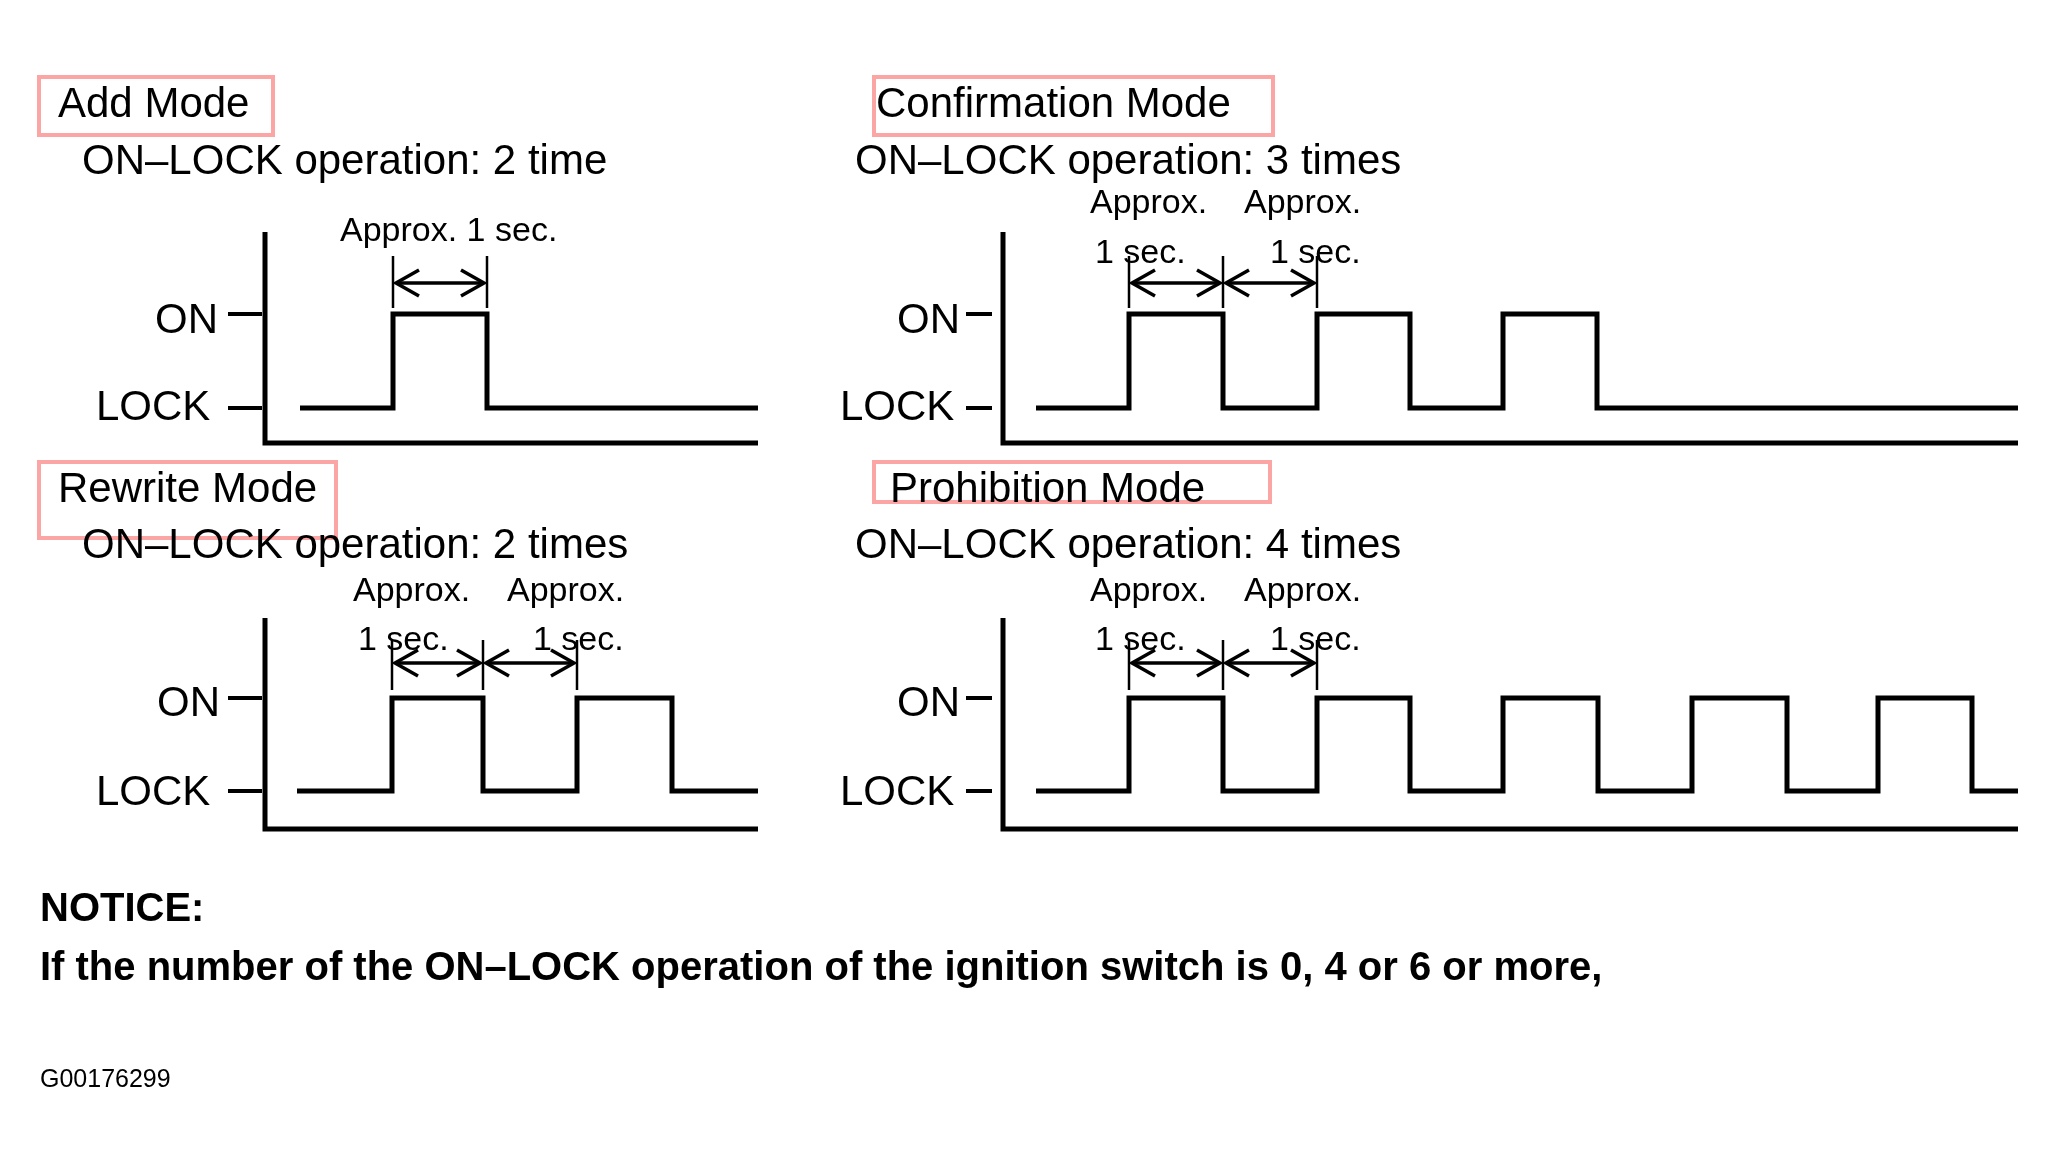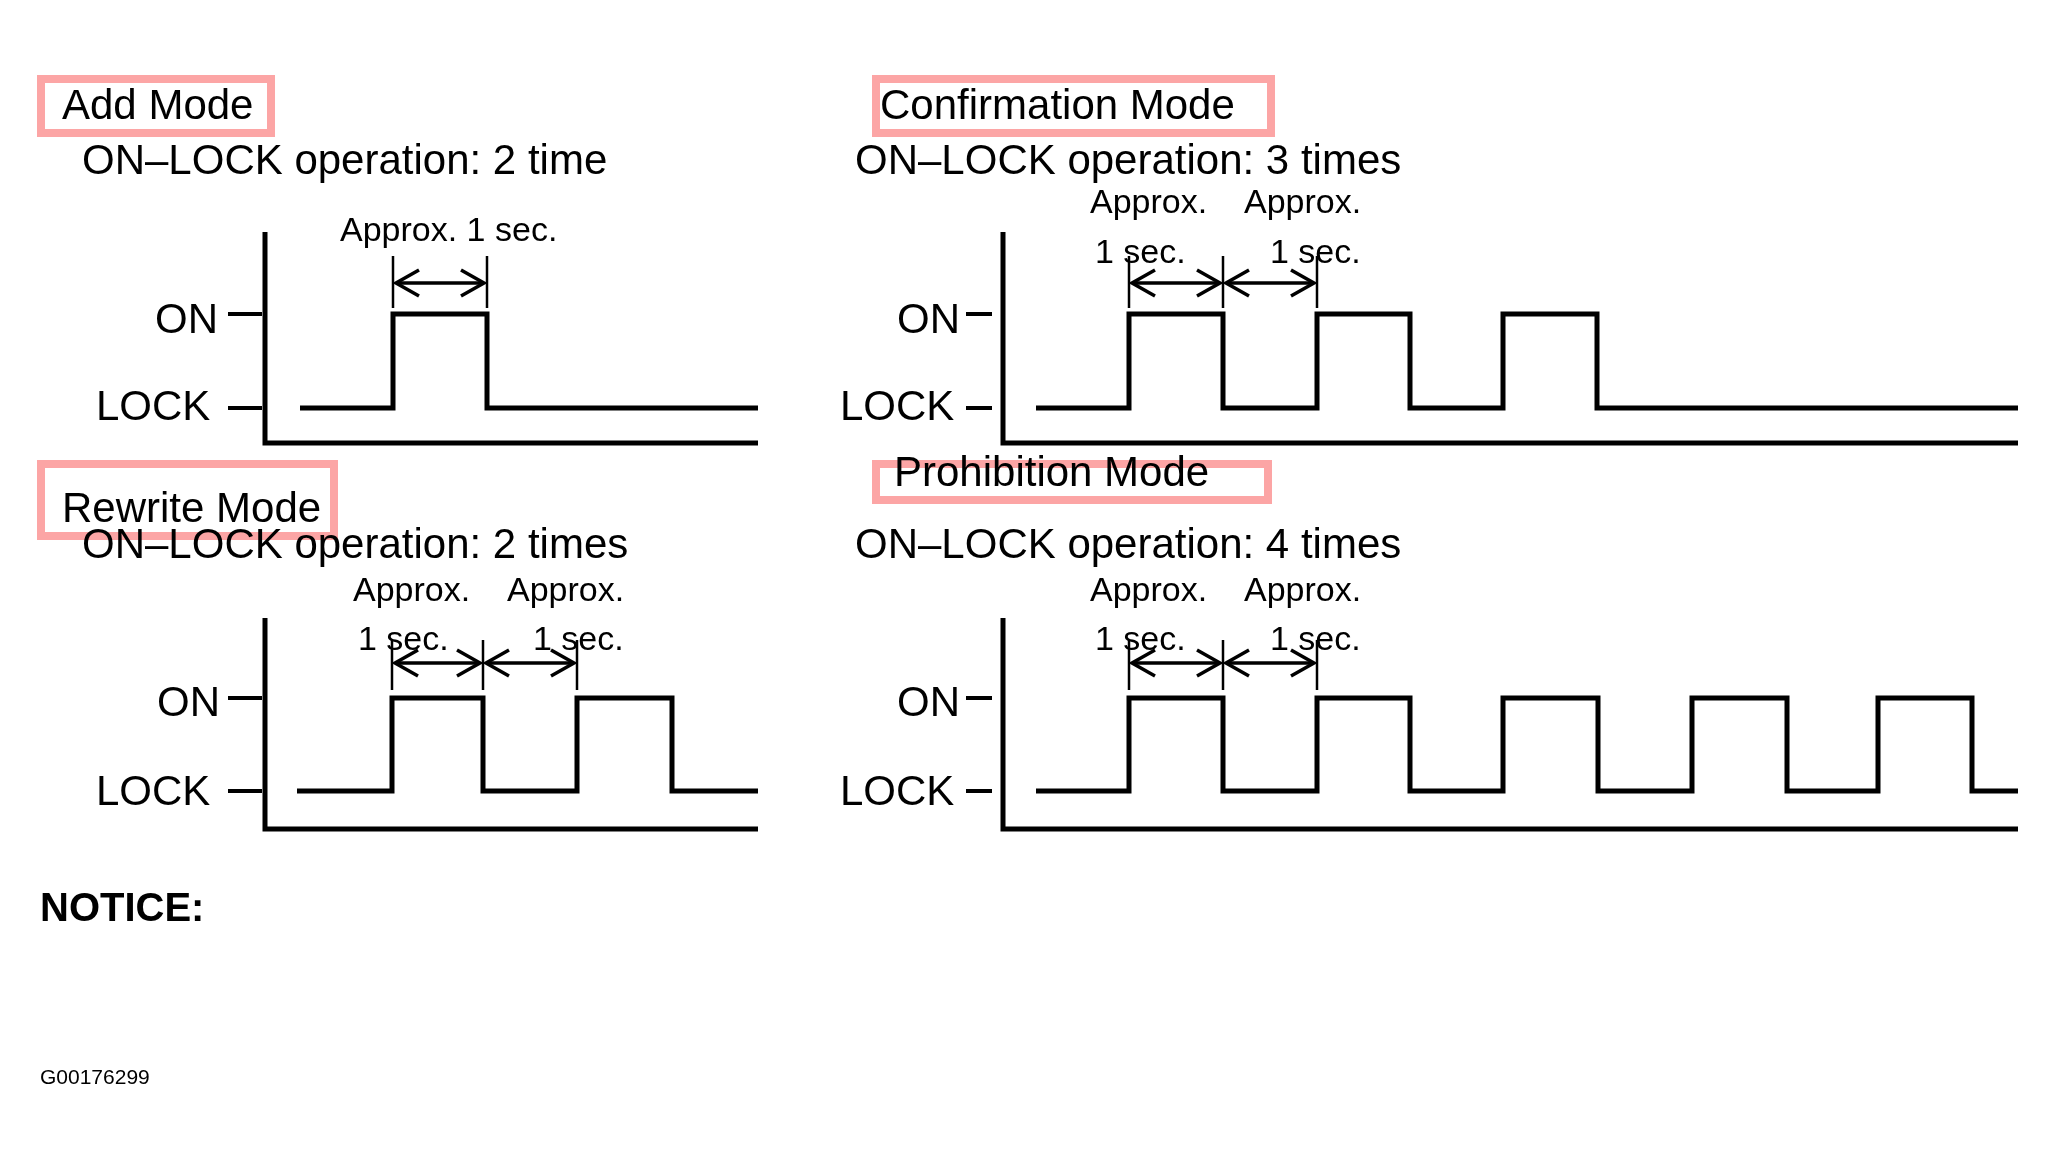--- a/index.html
+++ b/index.html
@@ -5,26 +5,26 @@
   html,body{margin:0;padding:0;background:#ffffff;}
   #stage{position:relative;width:2057px;height:1167px;background:#ffffff;overflow:hidden;
          font-family:"Liberation Sans",sans-serif;color:#000;}
   #wave-svg{position:absolute;left:0;top:0;width:2057px;height:1167px;}
   #wave-svg path{stroke:#000;fill:none;}
   .t{position:absolute;white-space:nowrap;line-height:1;color:#000;}
   .box-label{font-size:42px;}
   .title{font-size:42px;}
   .onlock{font-size:42px;}
   .tlabel{font-size:34px;}
-  .mode-box{position:absolute;border:8px solid #fca5a5;box-sizing:border-box;
-            display:flex;align-items:flex-end;background:#fff;}
+  .mode-box{position:absolute;border:4px solid #fca5a5;box-sizing:border-box;
+            display:flex;align-items:flex-start;background:#fff;}
   #notice-heading{left:40px;top:887px;font-size:40px;font-weight:700;}
   #notice-line1{left:40px;top:946px;font-size:40px;font-weight:700;}
   #notice-line2{left:40px;top:1005px;font-size:40px;font-weight:700;}
-  #figure-id{left:40px;top:1066px;font-size:21px;font-weight:400;}
+  #figure-id{left:40px;top:1066px;font-size:25px;font-weight:400;}
 </style>
 </head>
 <body>
 
 <div id="stage">
   <svg id="wave-svg" viewBox="0 0 2057 1167" xmlns="http://www.w3.org/2000/svg">
       <path d="M 265 232 V 443 H 758" stroke-width="5"></path>
       <path d="M 228 314 H 262 M 228 408 H 262" stroke-width="4"></path>
       <path d="M 300 408 H 393 V 314 H 487 V 408 H 758" stroke-width="5"></path>
       <path d="M 393 256 V 308" stroke-width="2.5"></path>
@@ -111,14 +111,15 @@
         <div class="t onlock" style="left: 897px; top: 681px;">ON</div>
         <div class="t onlock" style="left: 840px; top: 770px;">LOCK</div>
         <div class="t tlabel" style="left: 1090px; top: 572px;">Approx.</div>
         <div class="t tlabel" style="left: 1244px; top: 572px;">Approx.</div>
         <div class="t tlabel" style="left: 1095px; top: 621px;">1 sec.</div>
         <div class="t tlabel" style="left: 1270px; top: 621px;">1 sec.</div>
       </div>
     </div>
 
   <div class="t" id="notice-heading">NOTICE:</div>
+  <div class="t" id="notice-line1">If the number of the ON–LOCK operation of the ignition switch is 0, 4 or 6 or more,</div>
   <div class="t" id="figure-id">G00176299</div>
 </div>
 
 </body></html>

